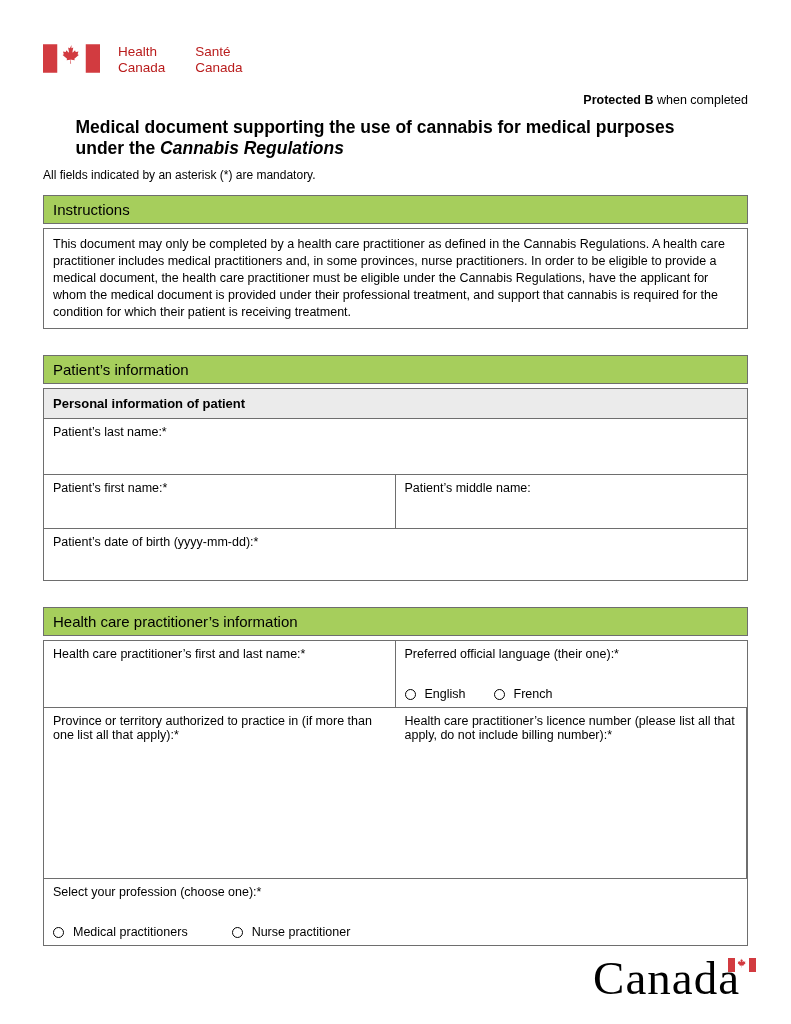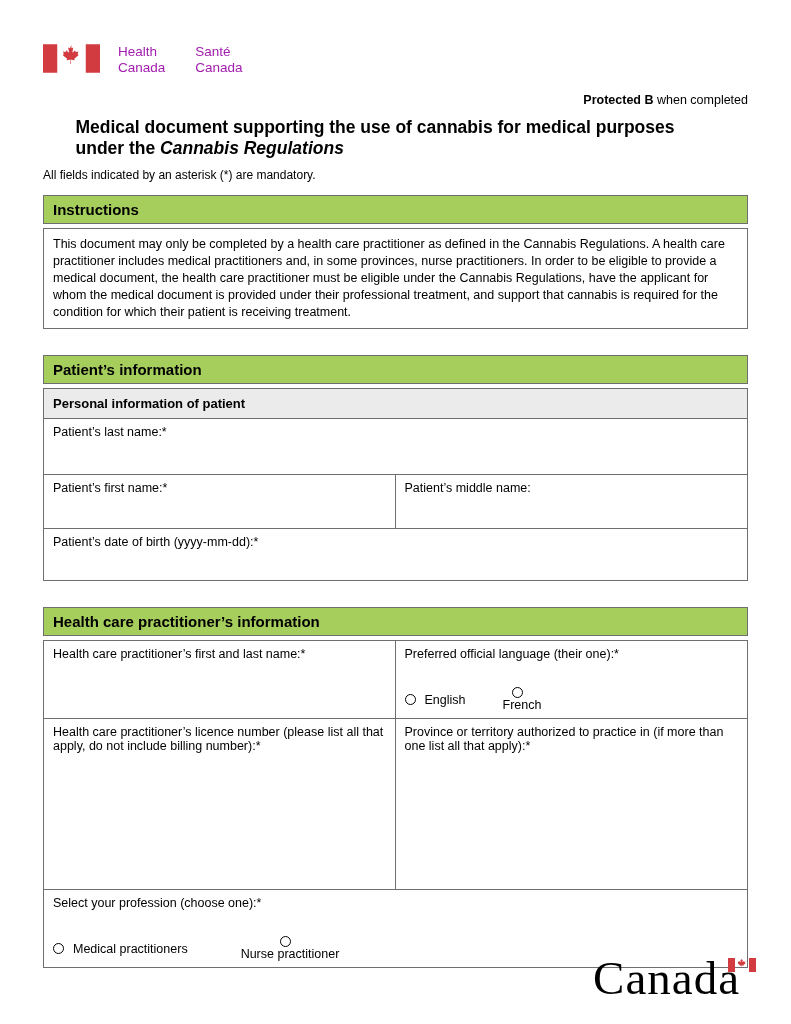--- a/index.html
+++ b/index.html
@@ -6,34 +6,34 @@
   html,body { margin:0; padding:0; }
   body {
     width:791px; height:1024px; background:#ffffff; color:#000;
     font-family:"Liberation Sans", sans-serif; position:relative; overflow:hidden;
   }
   .content { margin:0 43px; }
 
   
   .gov-header { display:flex; align-items:flex-start; padding-top:44px; }
   .flag-svg { width:57px; height:29px; display:block; }
-  .fip-text { font-size:13.5px; line-height:16px; color:#a21caf; }
+  .fip-text { font-size:13.5px; line-height:16px; color:#b91c1c; }
   .fip-en { margin-left:18px; }
   .fip-fr { margin-left:30px; }
 
   .protected { text-align:right; font-size:12.5px; margin-top:17px; }
 
   .title { font-weight:bold; font-size:17.5px; line-height:21px; 
            width:640px; margin:10px auto 0; }
   .title em { font-style:italic; }
 
   .note { font-size:12px; margin:9px 0 0; }
 
   .green-bar { background:var(--green); border:1px solid var(--border);
-               font-size:15px; font-weight:bold; padding:5px 9px; }
+               font-size:15px; font-weight:normal; padding:5px 9px; }
   .vgap { height:4px; }
 
   .box-body { border:1px solid var(--border); padding:7px 9px;
               font-size:12.5px; line-height:17px; }
 
   .sec { margin-top:0; }
   .mt-instructions { margin-top:13px; }
   .mt-section { margin-top:26px; }
 
   .table { border:1px solid var(--border); }
@@ -46,21 +46,21 @@
   .two-col > .cell-l { width:50%; border-right:1px solid var(--border); }
   .two-col > .cell-r { flex:1; }
   .h-56 { min-height:56px; } .h-53 { min-height:53px; } .h-52 { min-height:52px; }
   .h-55 { min-height:55px; } .h-170 { min-height:170px; } .h-54 { min-height:54px; }
 
   .radio-line { display:flex; align-items:center; margin-top:26px; }
   .radio { width:11px; height:11px; border:1.4px solid #000; border-radius:50%;
            display:inline-block; flex:0 0 auto; }
   .rlbl { font-size:12.5px; margin-left:9px; }
   .opt { display:flex; align-items:center; }
-  .opt + .opt { margin-left:28px;flex-direction:column; }
+  .opt + .opt { margin-left:28px; }
   .opt-wide + .opt-wide { margin-left:44px; }
 
   
   .wordmark { position:absolute; right:43px; bottom:22px;
               font-family:"Liberation Serif", serif; font-size:47px; line-height:1;
               letter-spacing:1px; padding-right:8px; }
   .wordmark .wm-flag { position:absolute; top:3px; right:-8px; width:28px; height:14px; }
 </style>
 </head>
 <body>
@@ -141,25 +141,25 @@
               <span class="rlbl">English</span>
             </span>
             <span class="opt">
               <span class="radio"></span>
               <span class="rlbl">French</span>
             </span>
           </div>
         </div>
       </div>
       <div class="trow two-col">
+        <div class="cell cell-r h-170">
+          <span>Province or territory authorized to practice in (if more than one list all that apply):*</span>
+        </div>
         <div class="cell cell-l h-170">
           <span>Health care practitioner’s licence number (please list all that apply, do not include billing number):*</span>
-        </div>
-        <div class="cell cell-r h-170">
-          <span>Province or territory authorized to practice in (if more than one list all that apply):*</span>
         </div>
       </div>
       <div class="trow cell h-54">
         <span>Select your profession (choose one):*</span>
         <div class="radio-line">
           <span class="opt opt-wide">
             <span class="radio"></span>
             <span class="rlbl">Medical practitioners</span>
           </span>
           <span class="opt opt-wide">

